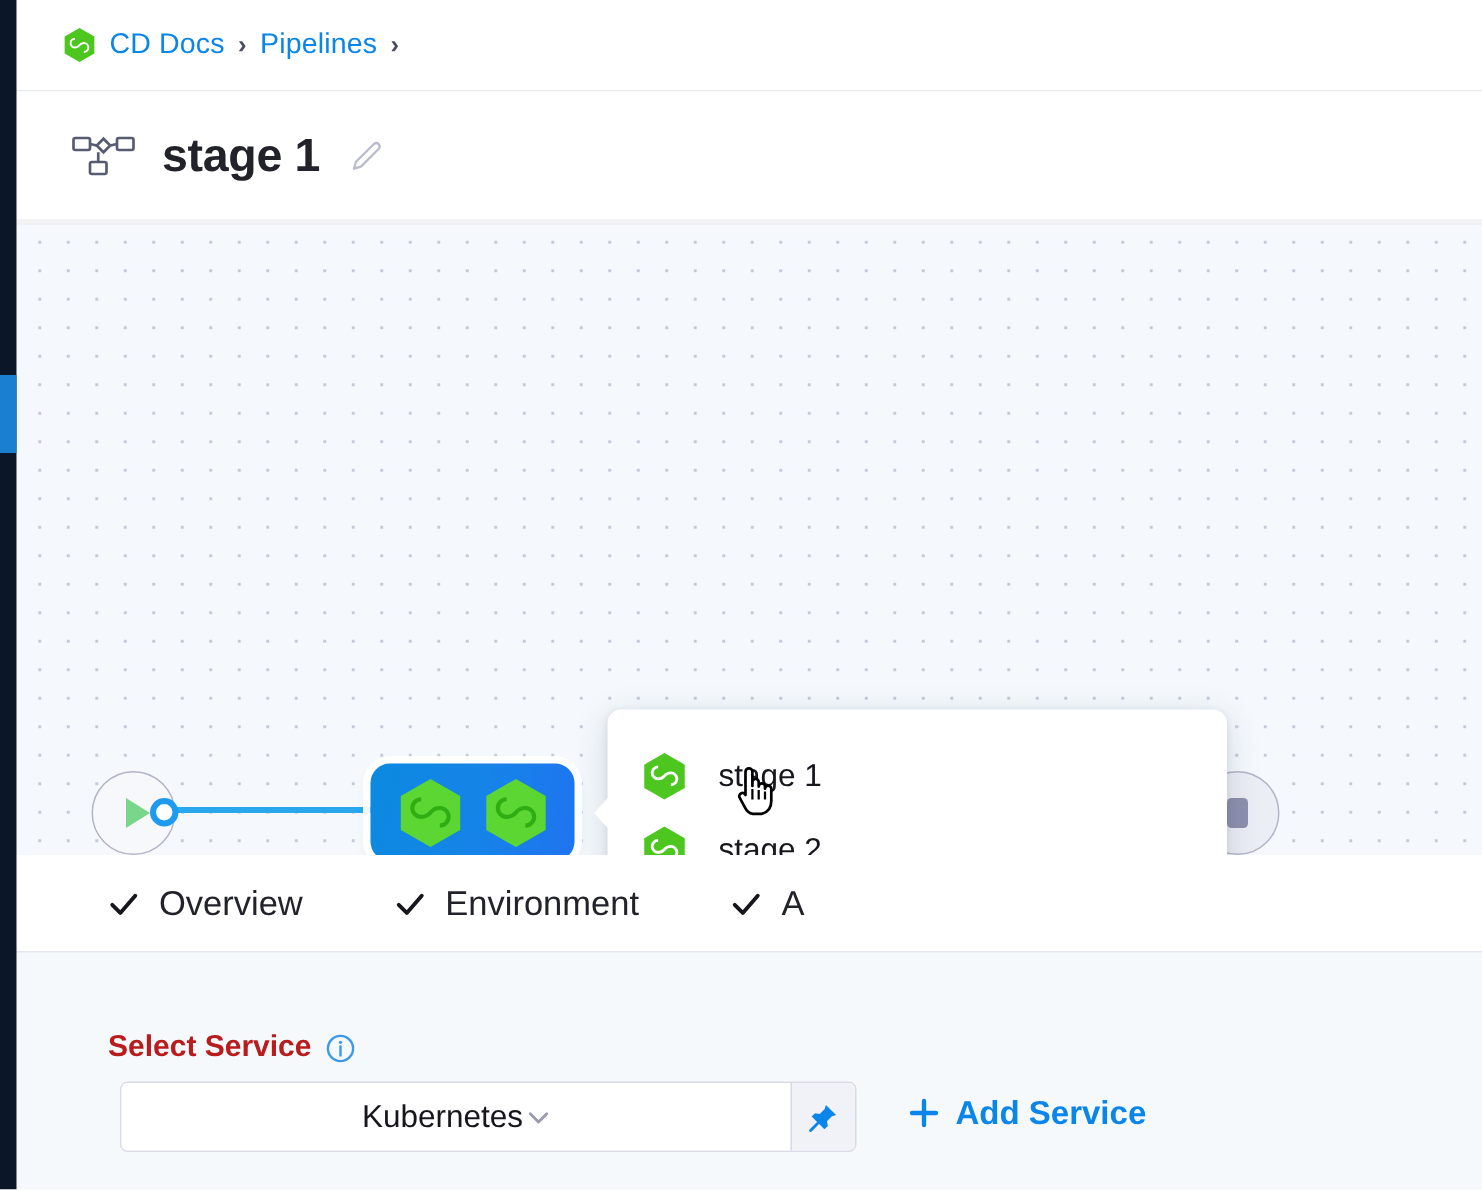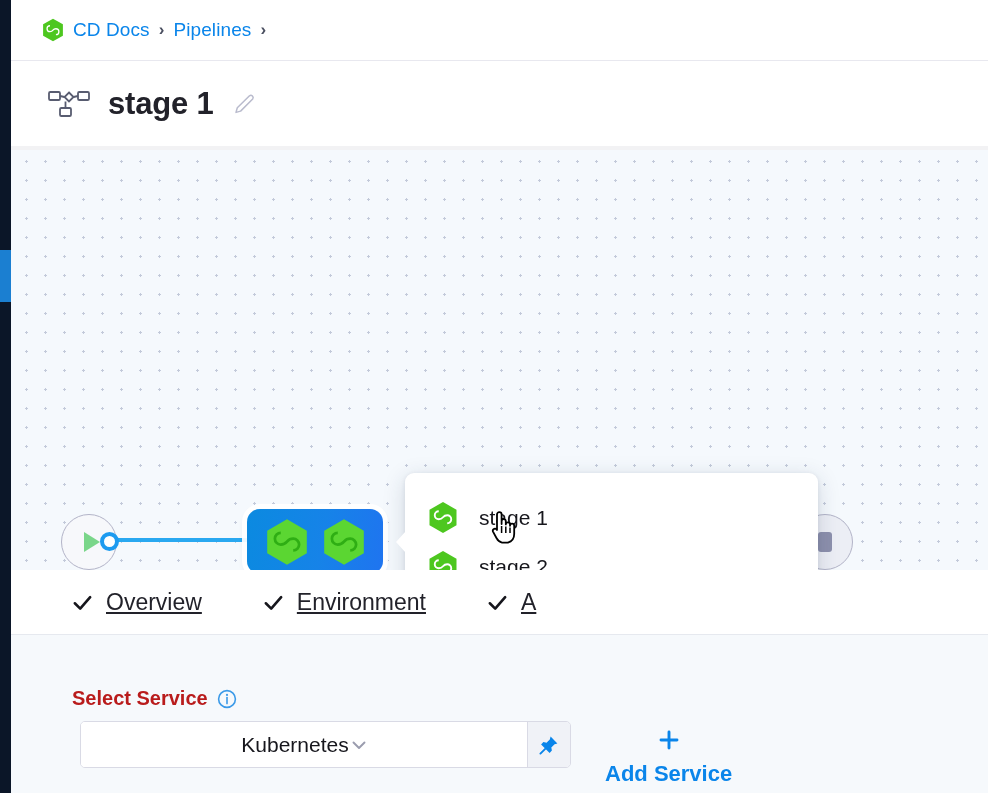--- a/index.html
+++ b/index.html
@@ -192,21 +192,20 @@
     display: flex; align-items: center;
     gap: 12px;
     padding: 0 30px;
     position: relative;
     white-space: nowrap;
     cursor: pointer;
   }
   .tab-label {
     font-size: 23px;
     color: #22222a;
-    text-decoration: underline;
   }
   .tab.active .tab-label { font-weight: bold; }
   .tab.active::after {
     content: "";
     position: absolute; left: 0; right: 0; bottom: 0;
     height: 5px; background: #0a85ea;
   }
   .check { width: 23px; height: 23px; display: block; flex: 0 0 auto; }
 
   
@@ -250,21 +249,20 @@
     cursor: pointer;
   }
   .add-service-btn {
     position: absolute; left: 605px; top: 729px;
     display: flex; align-items: center; gap: 10px;
     color: #0a85ea;
     font-size: 22px;
     font-weight: bold;
     cursor: pointer;
     white-space: nowrap;
-    flex-direction: column;
   }
   .plus { width: 22px; height: 22px; display: block; }
 </style>
 </head>
 <body>
 
 <div class="app">
 
   <div class="rail">
     <div class="rail-active"></div>

